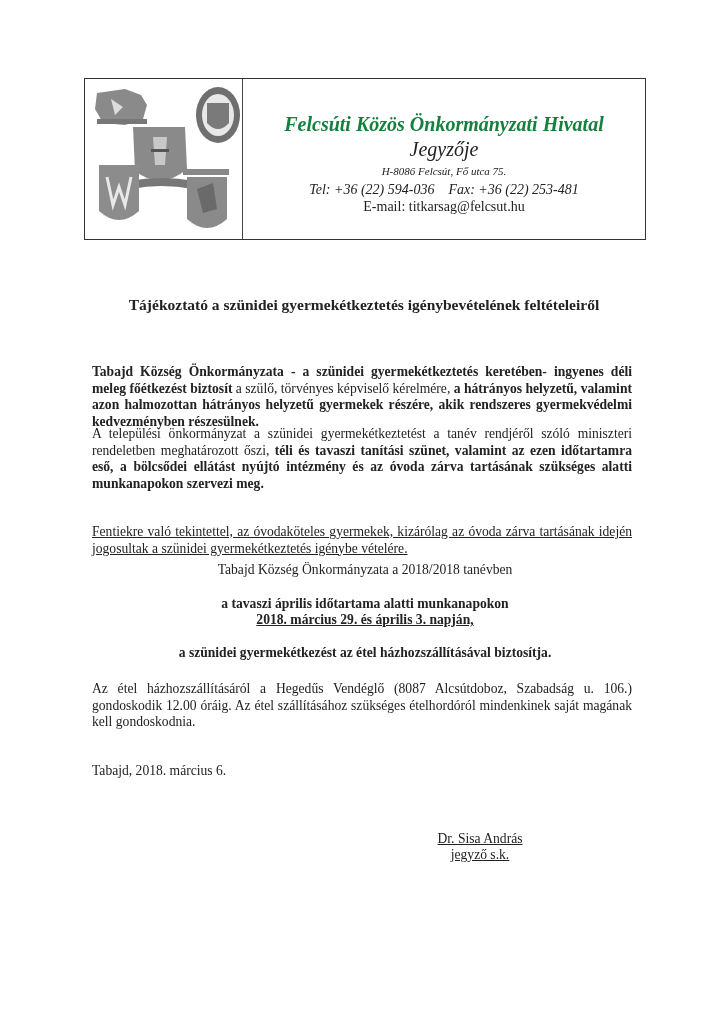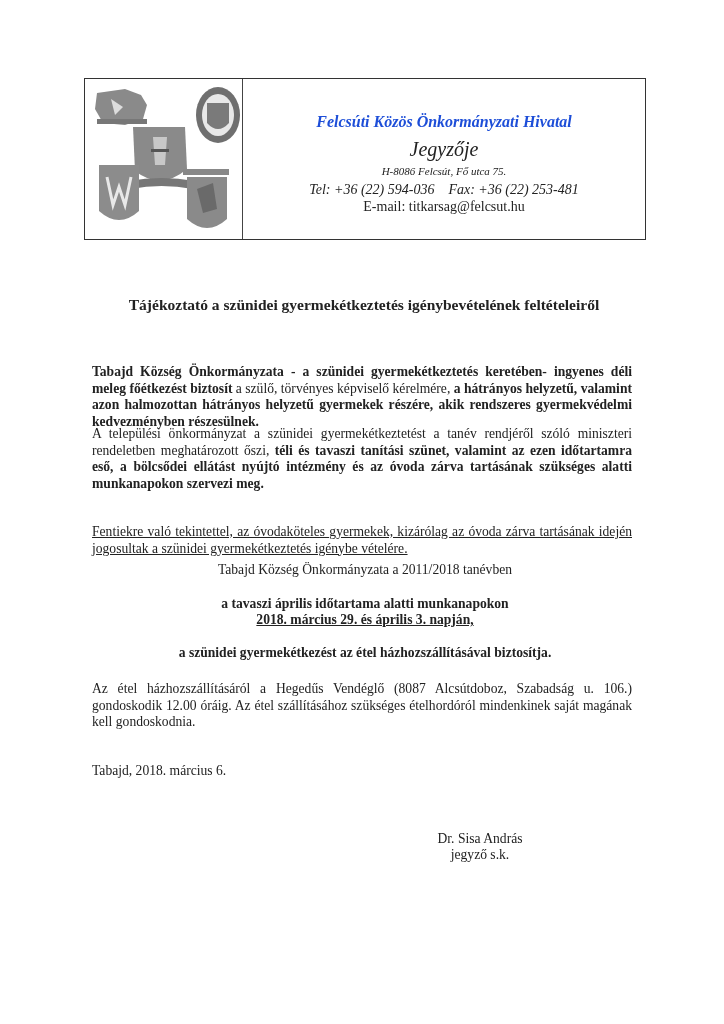--- a/index.html
+++ b/index.html
@@ -4,22 +4,22 @@
 <style>
   html, body { margin:0; padding:0; background:#ffffff; }
   body { width:724px; height:1024px; position:relative; overflow:hidden;
          font-family:"Liberation Serif", serif; color:#222; }
   .header-box { position:absolute; left:84px; top:78px; width:562px; height:162px;
                 border:1.5px solid #333; box-sizing:border-box; }
   .logo-cell { position:absolute; left:0; top:0; width:157px; height:100%;
                border-right:1px solid #444; }
   .info-cell { position:absolute; left:158px; top:0; right:0; height:100%;
                text-align:center; }
-  .org-name { position:absolute; top:34px; left:0; right:0; font-size:16px;
-              font-weight:bold; font-style:italic; color:#1d4ed8; }
+  .org-name { position:absolute; top:34px; left:0; right:0; font-size:20px;
+              font-weight:bold; font-style:italic; color:#15803d; }
   .org-sub { position:absolute; top:59px; left:0; right:0; font-size:20px;
              font-weight:normal; font-style:italic; }
   .org-addr { position:absolute; top:86px; left:0; right:0; font-size:11px;
               font-weight:normal; font-style:italic; }
   .org-tel { position:absolute; top:103px; left:0; right:0; font-size:14px; font-style:italic; }
   .org-mail { position:absolute; top:120px; left:0; right:0; font-size:14px; }
   .doc-title { position:absolute; left:84px; right:80px; top:296px; text-align:center;
                font-size:15.5px; font-weight:bold; }
   .para { position:absolute; left:92px; width:540px; font-size:13.6px; line-height:16.6px;
           text-align:justify; }
@@ -75,25 +75,25 @@
 <div class="para" style="top:364px;">
   <span class="b">Tabajd Község Önkormányzata - a szünidei gyermekétkeztetés keretében- ingyenes déli meleg főétkezést biztosít</span><span> a szülő, törvényes képviselő kérelmére, </span><span class="b">a hátrányos helyzetű, valamint azon halmozottan hátrányos helyzetű gyermekek részére, akik rendszeres gyermekvédelmi kedvezményben részesülnek.</span>
 </div>
 
 <div class="para" style="top:426px;">
   <span>A települési önkormányzat a szünidei gyermekétkeztetést a tanév rendjéről szóló miniszteri rendeletben meghatározott őszi, </span><span class="b">téli és tavaszi tanítási szünet, valamint az ezen időtartamra eső, a bölcsődei ellátást nyújtó intézmény és az óvoda zárva tartásának szükséges alatti munkanapokon szervezi meg.</span>
 </div>
 
 <div class="para" style="top:524px;text-decoration:underline;">Fentiekre való tekintettel, az óvodaköteles gyermekek, kizárólag az óvoda zárva tartásának idején jogosultak a szünidei gyermekétkeztetés igénybe vételére.</div>
 
-<div class="center" style="top:562px;">Tabajd Község Önkormányzata a 2011/2018 tanévben</div>
+<div class="center" style="top:562px;">Tabajd Község Önkormányzata a 2018/2018 tanévben</div>
 <div class="center b" style="top:596px;">a tavaszi április időtartama alatti munkanapokon</div>
 <div class="center b u" style="top:612px;">2018. március 29. és április 3. napján,</div>
 <div class="center b" style="top:645px;">a szünidei gyermekétkezést az étel házhozszállításával biztosítja.</div>
 
 <div class="para" style="top:681px;">Az étel házhozszállításáról a Hegedűs Vendéglő (8087 Alcsútdoboz, Szabadság u. 106.) gondoskodik 12.00 óráig. Az étel szállításához szükséges ételhordóról mindenkinek saját magának kell gondoskodnia.</div>
 
 <div class="para" style="top:763px;">Tabajd, 2018. március 6.</div>
 
-<div class="sig" style="top:831px;">
+<div class="sig" style="top:831px;text-decoration:underline;">
   <div>Dr. Sisa András</div>
   <div>jegyző s.k.</div>
 </div>
 
 </body></html>

